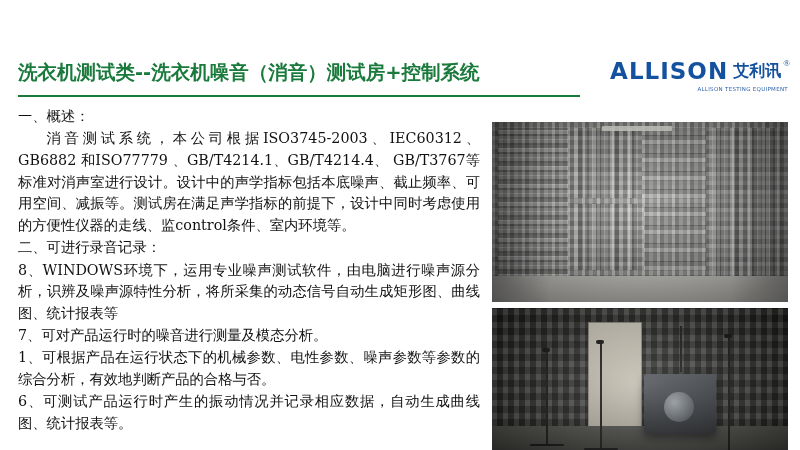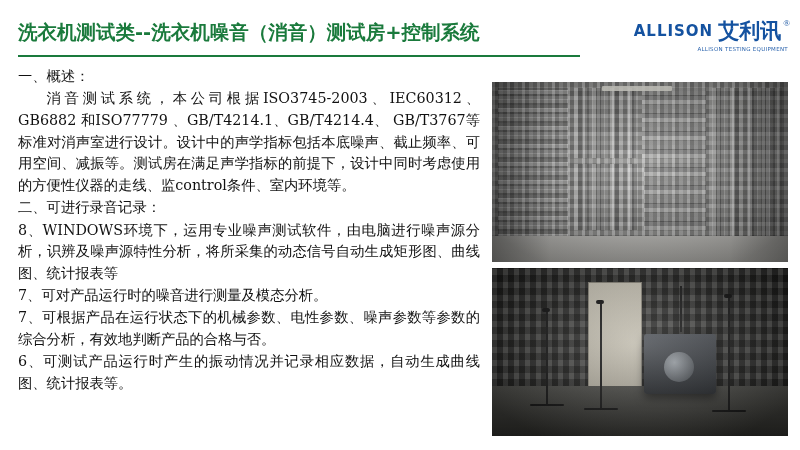--- a/index.html
+++ b/index.html
@@ -13,20 +13,21 @@
     font-family: "Liberation Serif", "DejaVu Serif", serif;
     overflow: hidden;
     position: relative;
   }
   .page {
     position: relative;
     width: 800px;
     height: 365px;
     box-sizing: border-box;
     padding: 4px;
+    margin-top: 40px;
   }
 
   
   .header {
     position: absolute;
     left: 0;
     top: 0;
     width: 800px;
     height: 62px;
   }
@@ -65,28 +66,28 @@
     height: 40px;
   }
   .logo-row {
     display: flex;
     align-items: center;
     justify-content: flex-end;
     height: 34px;
   }
   .logo-allison {
     font-family: "DejaVu Sans", "Liberation Sans", sans-serif;
-    font-size: 15px;
+    font-size: 23px;
     font-weight: bold;
     color: #1452a0;
     letter-spacing: 1px;
   }
   .logo-cn {
     font-family: "DejaVu Sans", "Liberation Sans", sans-serif;
-    font-size: 21px;
+    font-size: 16px;
     font-weight: bold;
     color: #1452a0;
     margin-left: 5px;
   }
   .logo-reg {
     font-size: 9px;
     color: #1452a0;
     vertical-align: super;
     margin-left: 2px;
     position: relative;
@@ -276,21 +277,21 @@
       <div class="logo-sub">ALLISON TESTING EQUIPMENT</div>
     </div>
   </div>
 
   <div class="content">
     <p>一、概述：</p>
     <p class="indent">消音测试系统，本公司根据ISO3745-2003、IEC60312、GB6882 和ISO77779 、GB/T4214.1、GB/T4214.4、 GB/T3767等标准对消声室进行设计。设计中的声学指标包括本底噪声、截止频率、可用空间、减振等。测试房在满足声学指标的前提下，设计中同时考虑使用的方便性仪器的走线、监control条件、室内环境等。</p>
     <p>二、可进行录音记录：</p>
     <p>8、WINDOWS环境下，运用专业噪声测试软件，由电脑进行噪声源分析，识辨及噪声源特性分析，将所采集的动态信号自动生成矩形图、曲线图、统计报表等</p>
     <p>7、可对产品运行时的噪音进行测量及模态分析。</p>
-    <p>7、可根据产品在运行状态下的机械参数、电性参数、噪声参数等参数的综合分析，有效地判断产品的合格与否。</p>
+    <p>1、可根据产品在运行状态下的机械参数、电性参数、噪声参数等参数的综合分析，有效地判断产品的合格与否。</p>
     <p>6、可测试产品运行时产生的振动情况并记录相应数据，自动生成曲线图、统计报表等。</p>
   </div>
 
   <div class="photo photo-top">
     <div class="wedges"></div>
     <div class="wedge-block" style="left:6px;top:6px;width:70px;height:150px;"></div>
     <div class="wedge-block h" style="left:82px;top:6px;width:62px;height:70px;"></div>
     <div class="wedge-block" style="left:150px;top:6px;width:64px;height:70px;"></div>
     <div class="wedge-block h" style="left:220px;top:6px;width:70px;height:150px;"></div>
     <div class="wedge-block h" style="left:82px;top:82px;width:64px;height:66px;"></div>

